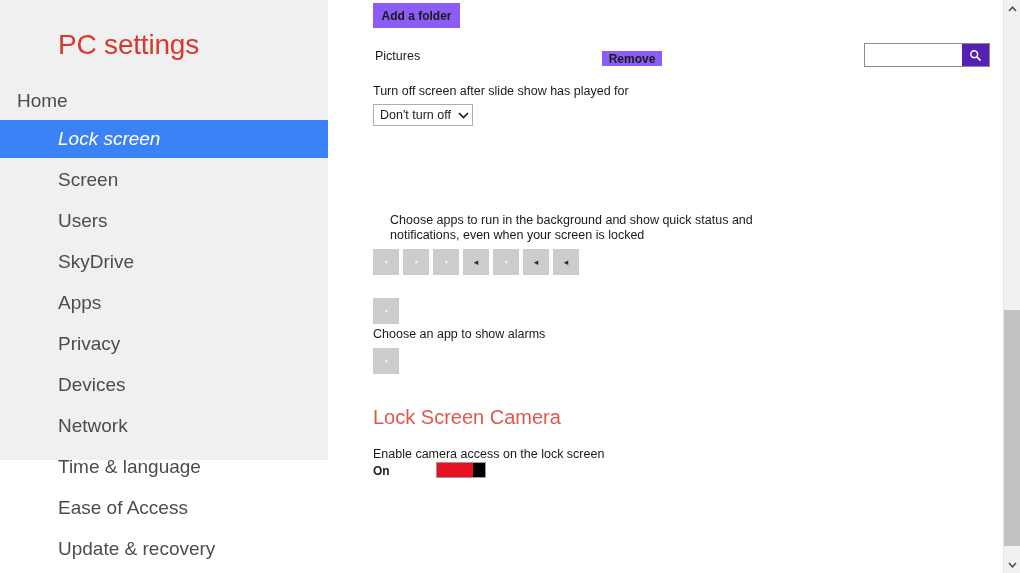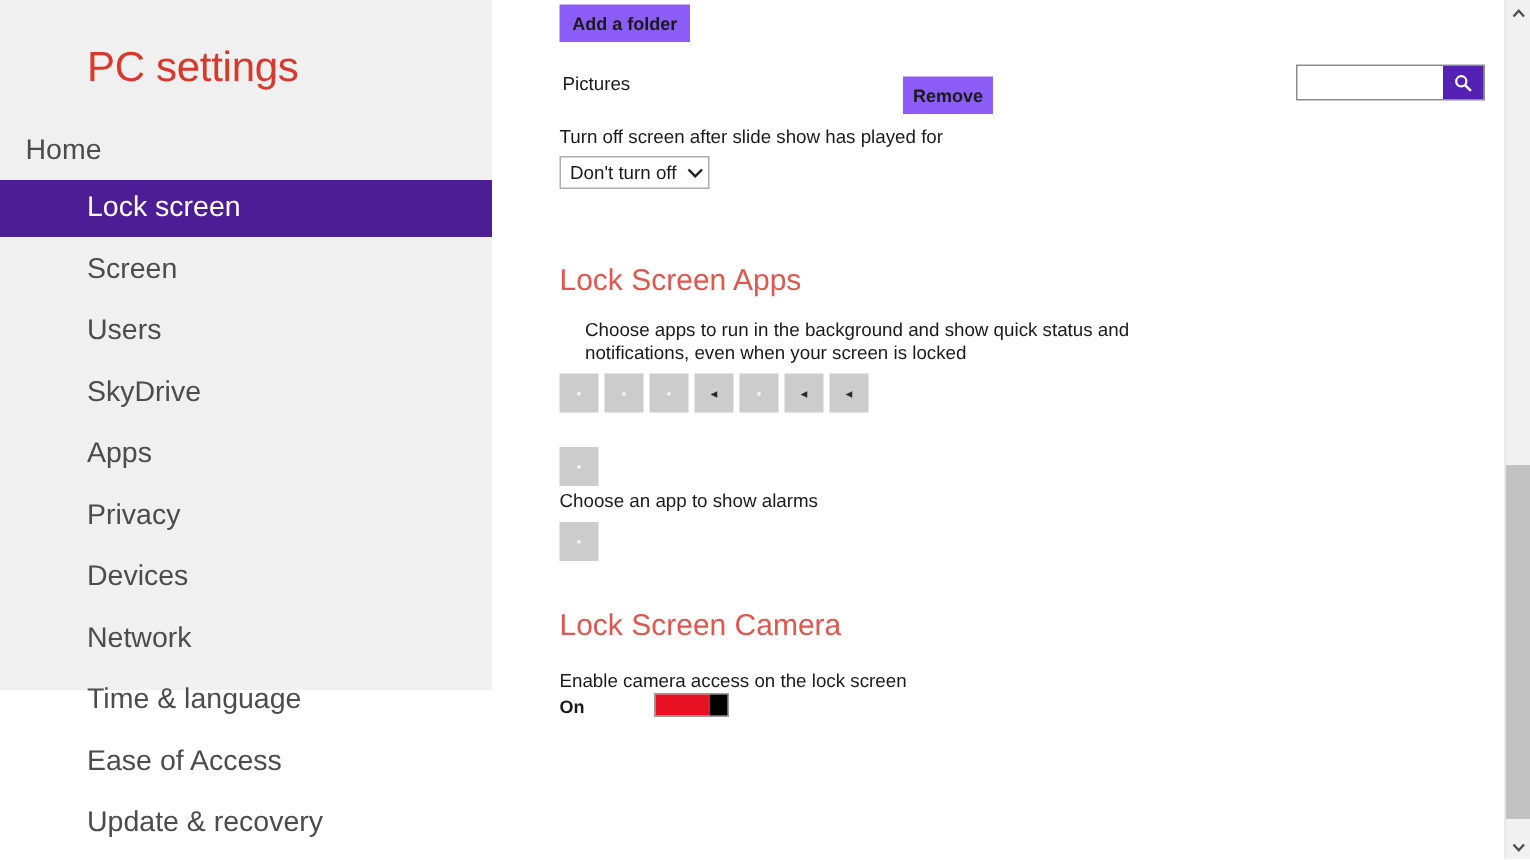--- a/index.html
+++ b/index.html
@@ -40,22 +40,23 @@
     align-items: center;
     box-sizing: border-box;
     padding-left: 58px;
     font-size: 19px;
     font-weight: 400;
     color: #4c4c4c;
     white-space: nowrap;
     cursor: pointer;
   }
   .nav-item.selected {
-    background: #4c1d95;
+    background: #3b82f6;
     color: #ffffff;
+    font-style: italic;
   }
 
   
   #content {
     position: absolute;
     left: 328px; top: 0;
     width: 672px; height: 573px;
     background: #ffffff;
     overflow: hidden;
   }
@@ -70,21 +71,21 @@
     font-weight: bold;
     text-align: center;
     cursor: pointer;
     padding: 0;
     line-height: 1;
     display: flex;
     align-items: center;
     justify-content: center;
   }
   #btn-add-folder { left: 45px; top: 3px; width: 87px; height: 25px; }
-  #btn-remove     { left: 274px; top: 51px; width: 60px; height: 25px; }
+  #btn-remove     { left: 274px; top: 51px; width: 60px; height: 15px; }
 
   #folder-label {
     position: absolute;
     left: 47px; top: 49px;
     font-size: 12.5px;
     color: #1a1a1a;
     white-space: nowrap;
   }
 
   #slideshow-label {
@@ -313,21 +314,20 @@
 
     <div id="turnoff-select">
       <span class="sel-text">Don't turn off</span>
       <span class="chev">
         <svg width="11" height="7" viewBox="0 0 11 7" aria-hidden="true">
           <path d="M1 1 L5.5 5.6 L10 1" fill="none" stroke="#1a1a1a" stroke-width="1.6"></path>
         </svg>
       </span>
     </div>
 
-    <div class="section-heading" id="heading-apps">Lock Screen Apps</div>
 
     <div class="body-text" id="apps-desc">Choose apps to run in the background and show quick status and notifications, even when your screen is locked</div>
 
     <div class="tile-row" id="tiles-quick">
         <div class="tile">
           <span class="mark">▪</span>
         </div>
         <div class="tile">
           <span class="mark">▪</span>
         </div>

